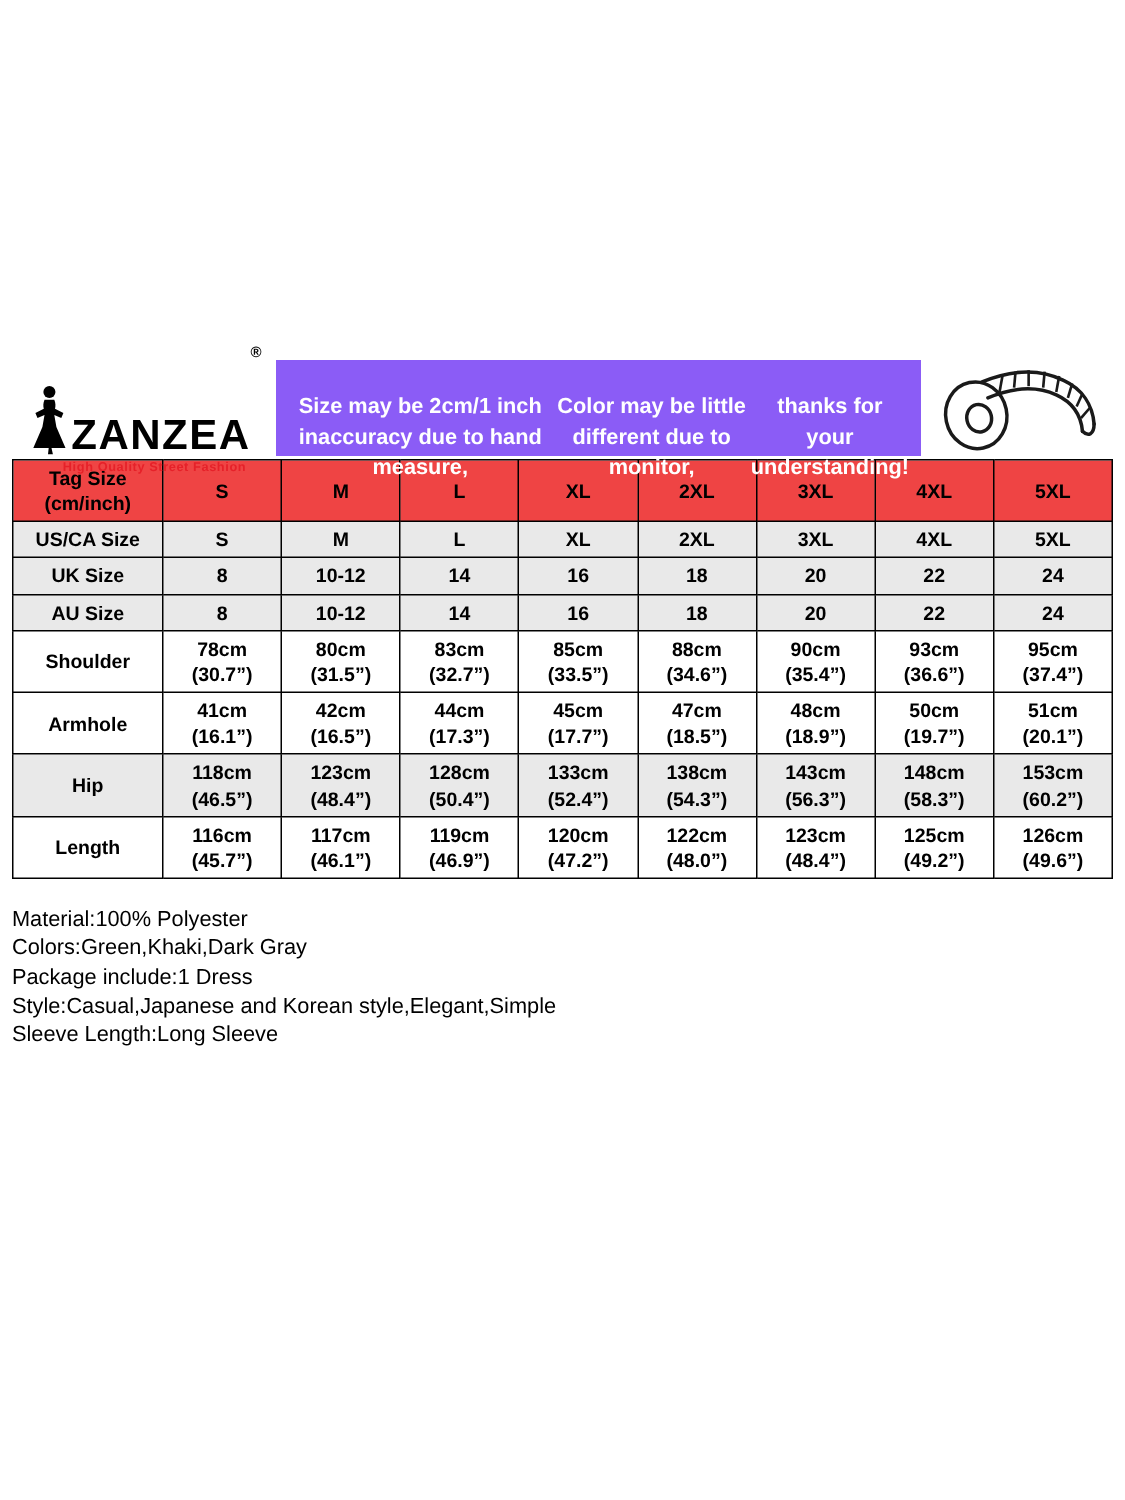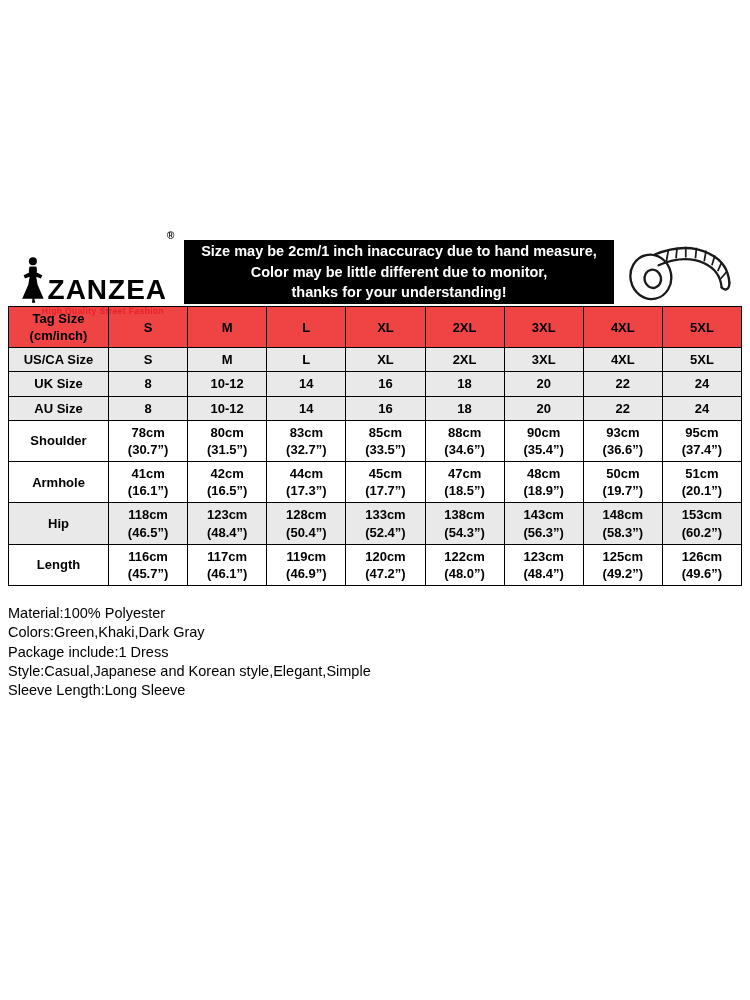--- a/index.html
+++ b/index.html
@@ -9,21 +9,21 @@
 
   
   .header-row{display:flex;align-items:stretch;height:64px;}
   .logo{width:176px;display:flex;flex-direction:column;align-items:center;justify-content:center;}
   .logo-top{display:flex;align-items:flex-end;}
   .figure{display:inline-block;margin-right:2px;line-height:0;}
   .brand{font-size:28px;font-weight:bold;letter-spacing:1px;line-height:1;margin-top:48px;}
   .reg{font-size:10px;font-weight:bold;align-self:flex-start;margin-top:2px;}
   .tagline{color:#e62129;font-size:8.5px;font-weight:bold;letter-spacing:0.4px;margin-top:2px;white-space:nowrap;margin-left:14px;}
 
-  .banner{flex:1;background:#000000;color:#fff;display:flex;flex-direction:column;justify-content:center;
+  .banner{flex:1;background:#8b5cf6;color:#fff;display:flex;justify-content:center;
           text-align:center;font-weight:bold;font-size:14.5px;line-height:1.42;padding:21px 8px;}
 
   .tape{width:128px;display:flex;align-items:center;justify-content:center;line-height:0;}
 
   
   .size-table{width:734px;border-collapse:collapse;table-layout:fixed;margin-top:2px;}
   .size-table th,.size-table td{border:1px solid #000;text-align:center;vertical-align:middle;
       font-weight:bold;font-size:13px;line-height:1.32;padding:3px 1px;white-space:pre-line;}
   .label-col{width:100px;}
 

